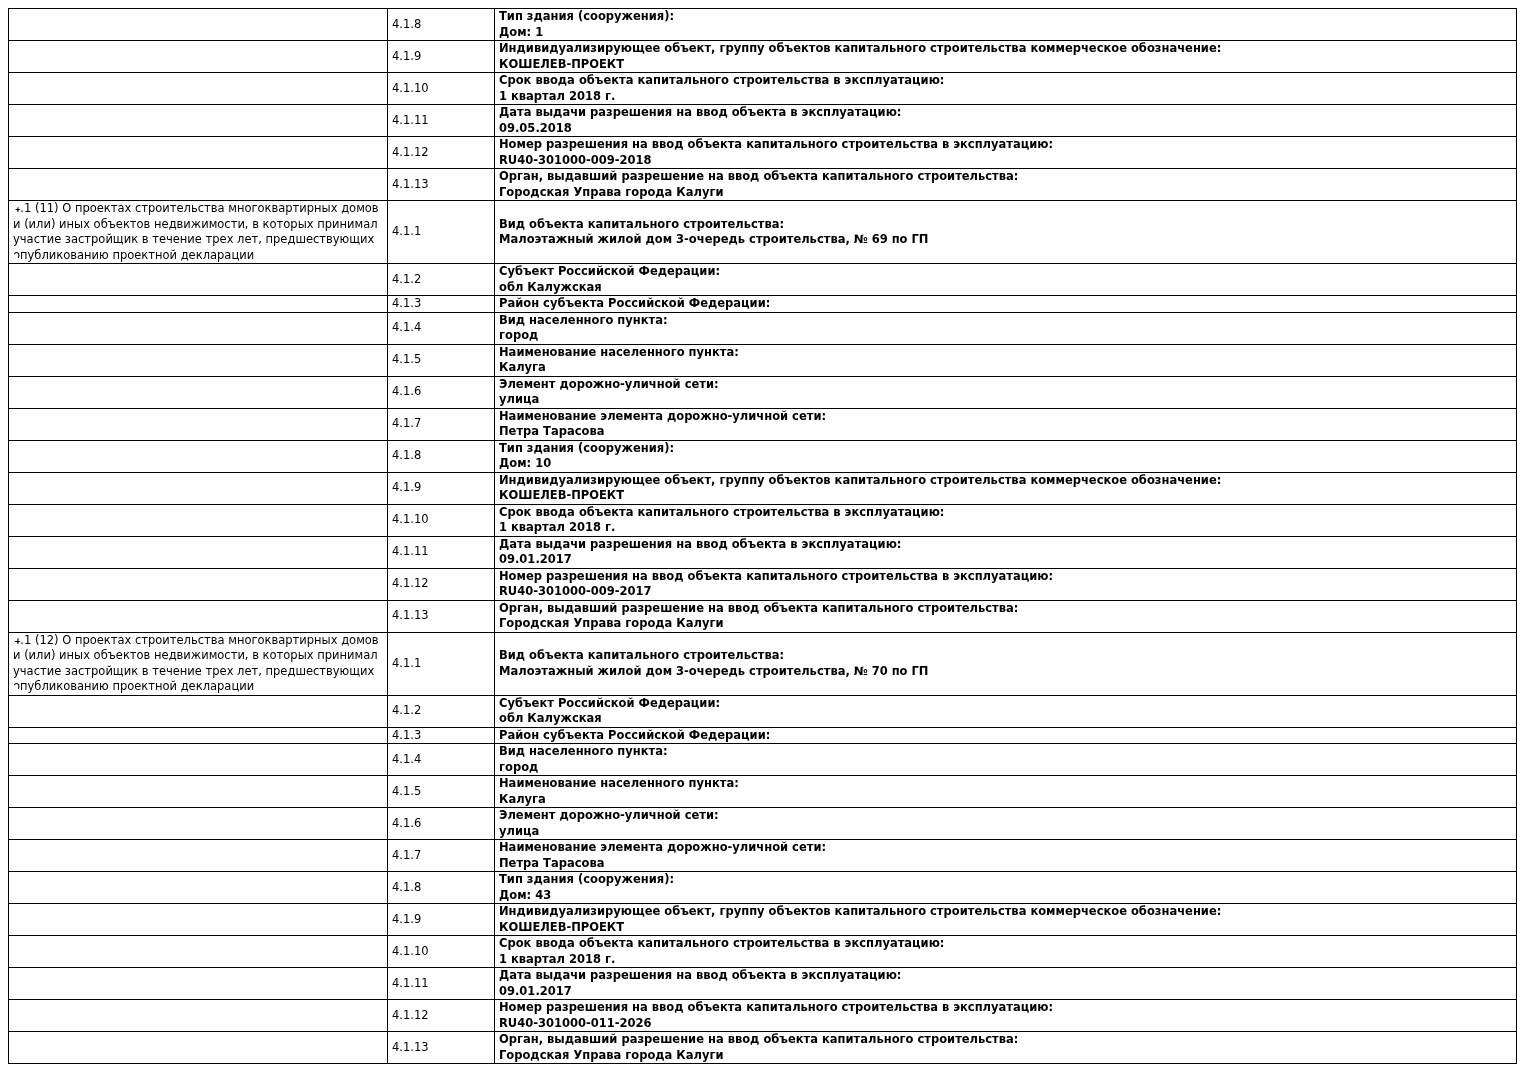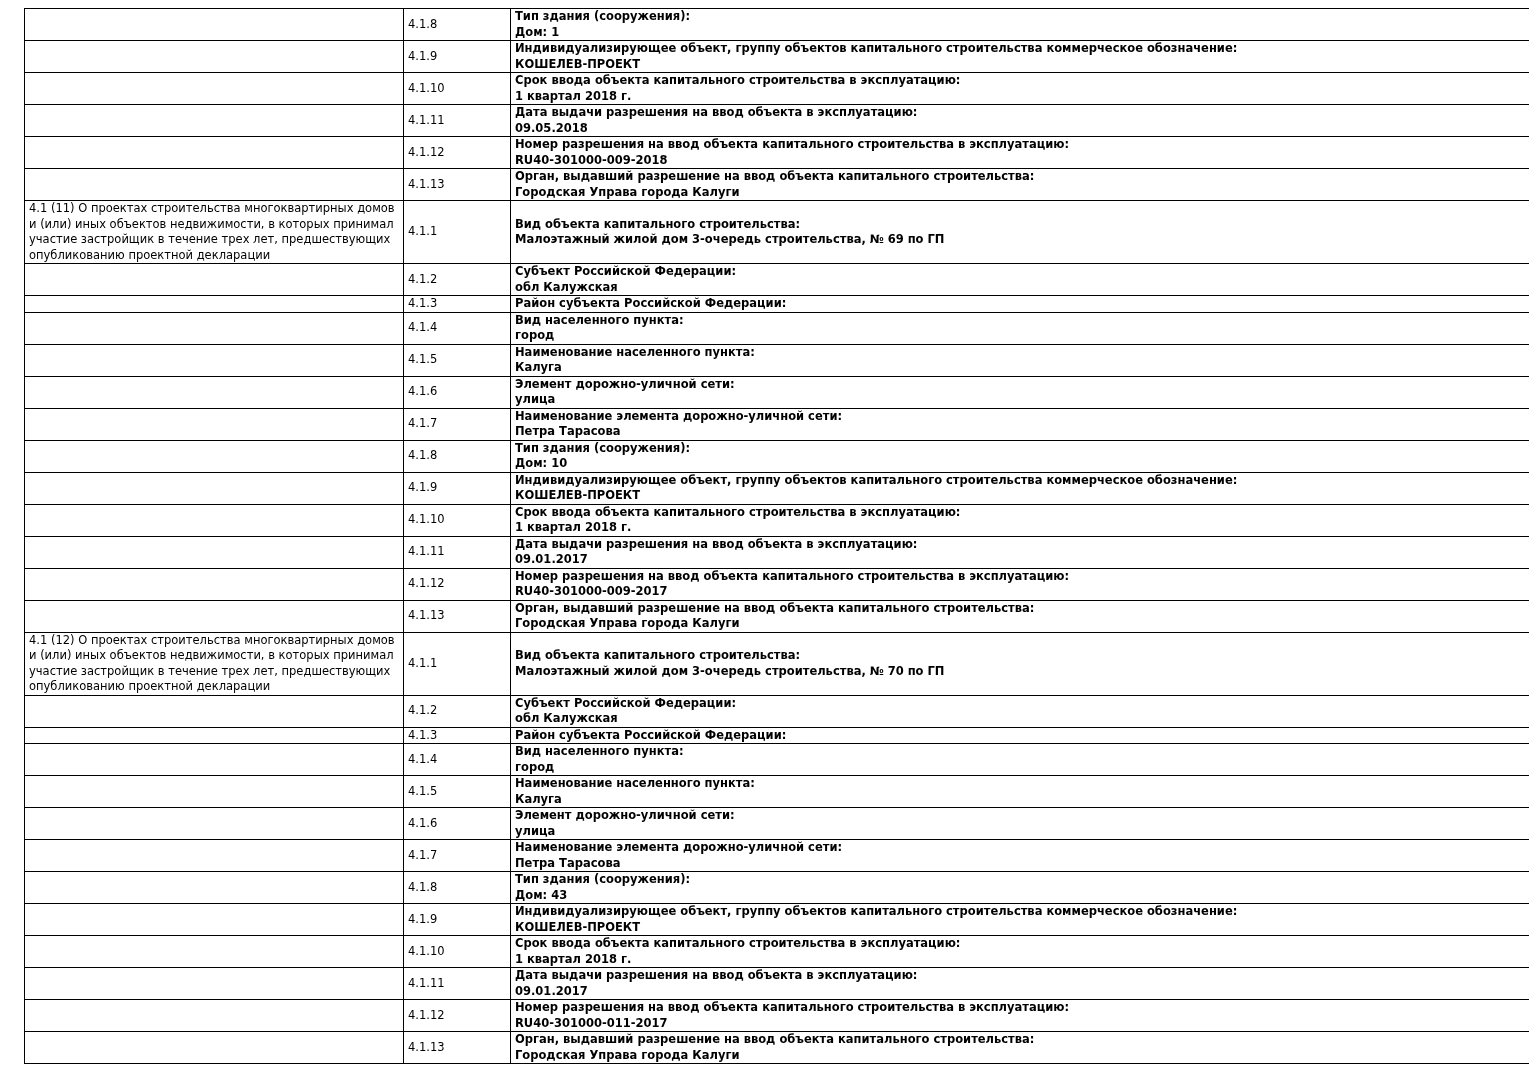--- a/index.html
+++ b/index.html
@@ -5,41 +5,42 @@
   html, body {
     margin: 0;
     padding: 0;
     background: #ffffff;
     width: 1529px;
     height: 1080px;
     font-family: "DejaVu Sans", "Liberation Sans", sans-serif;
     color: #000;
   }
   .page {
-    padding: 8px 16px 0 24px;
+    padding: 8px 16px 0 8px;
     box-sizing: border-box;
   }
   table.doc {
     border-collapse: collapse;
     width: 1505px;
     table-layout: fixed;
   }
   table.doc td {
     border: 1px solid #000;
     padding: 0 4px;
     font-size: 11.5px;
     line-height: 15.5px;
     vertical-align: middle;
     overflow: hidden;
     word-wrap: break-word;
   }
   td.c-left {
     width: 370px;
     vertical-align: top;
     padding-top: 1px;
+    border-radius: 23px;
   }
   td.c-num {
     width: 98px;
   }
   td.c-content {
     width: 1013px;
   }
   .label {
     font-weight: bold;
   }
@@ -297,21 +298,21 @@
     <td class="c-content">
       <div class="label">Дата выдачи разрешения на ввод объекта в эксплуатацию:</div>
       <div class="value"><span class="vprefix"></span><span class="vbold">09.01.2017</span></div>
     </td>
   </tr>
         <tr>
     <td class="c-left"></td>
     <td class="c-num">4.1.12</td>
     <td class="c-content">
       <div class="label">Номер разрешения на ввод объекта капитального строительства в эксплуатацию:</div>
-      <div class="value"><span class="vprefix"></span><span class="vbold">RU40-301000-011-2017</span></div>
+      <div class="value"><span class="vprefix"></span><span class="vbold">RU40-301000-011-2026</span></div>
     </td>
   </tr>
         <tr>
     <td class="c-left"></td>
     <td class="c-num">4.1.13</td>
     <td class="c-content">
       <div class="label">Орган, выдавший разрешение на ввод объекта капитального строительства:</div>
       <div class="value"><span class="vprefix"></span><span class="vbold">Городская Управа города Калуги</span></div>
     </td>
   </tr>

